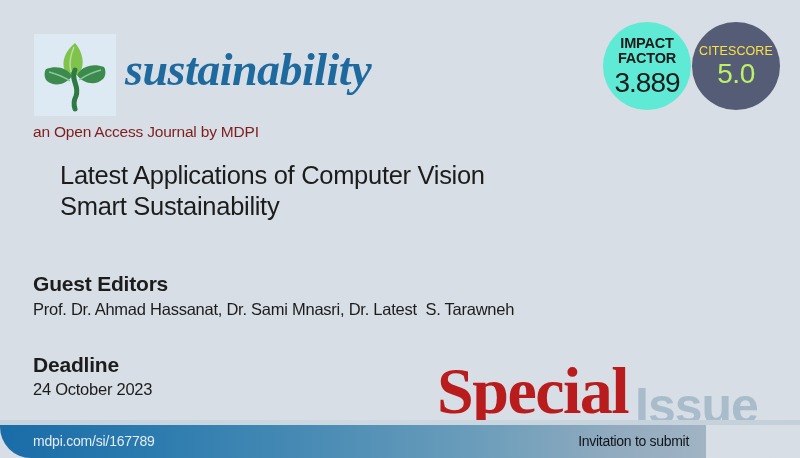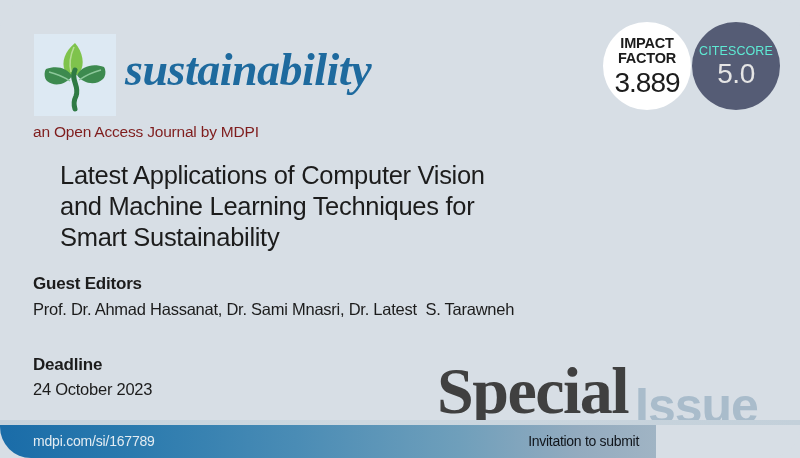--- a/index.html
+++ b/index.html
@@ -66,21 +66,21 @@
     flex-direction: column;
     align-items: center;
     justify-content: center;
     text-align: center;
   }
   .badge-if {
     left: 603px;
     top: 22px;
     width: 88px;
     height: 88px;
-    background: #ffffff;
+    background: #5eead4;
   }
   .badge-if .b-label {
     font-size: 14.5px;
     font-weight: bold;
     line-height: 15.5px;
     color: #1b1b1b;
     letter-spacing: -0.2px;
   }
   .badge-if .b-value {
     font-size: 28px;
@@ -94,28 +94,28 @@
     left: 692px;
     top: 22px;
     width: 88px;
     height: 88px;
     background: #555c75;
   }
   .badge-cs .b-label {
     font-size: 12.5px;
     font-weight: normal;
     line-height: 14px;
-    color: #5eead4;
+    color: #fde047;
     letter-spacing: 0.1px;
   }
   .badge-cs .b-value {
     font-size: 28px;
     font-weight: normal;
     line-height: 30px;
-    color: #e5e5e5;
+    color: #bef264;
     letter-spacing: -0.5px;
     margin-top: 1px;
   }
 
   
   .si-title {
     position: absolute;
     left: 60px;
     top: 160px;
     width: 680px;
@@ -124,21 +124,21 @@
     line-height: 31px;
     color: #1c1c1c;
     letter-spacing: -0.3px;
   }
   .si-title .tline { display: block; }
 
   
   .block-heading {
     position: absolute;
     left: 33px;
-    font-size: 17px;
+    font-size: 21px;
     font-weight: bold;
     line-height: 20px;
     color: #1c1c1c;
     letter-spacing: -0.2px;
     white-space: nowrap;
   }
   .block-body {
     position: absolute;
     left: 33px;
     font-size: 16.5px;
@@ -166,41 +166,41 @@
     z-index: 2;
   }
   .watermark-special {
     position: absolute;
     left: 437px;
     top: 358px;
     font-family: "Liberation Serif", serif;
     font-weight: bold;
     font-size: 66px;
     line-height: 66px;
-    color: #404040;
+    color: #b91c1c;
     letter-spacing: -1.5px;
     white-space: nowrap;
     z-index: 3;
   }
 
   
   .footer-capline {
     position: absolute;
     left: 0;
     top: 420px;
     width: 800px;
     height: 5px;
     background: linear-gradient(to right, #c6d2dc 0%, #cdd8e0 45%, #c3d0da 100%);
     z-index: 4;
   }
   .footer {
     position: absolute;
     left: 0;
     top: 425px;
-    width: 656px;
+    width: 706px;
     height: 33px;
     background: linear-gradient(to right,
         #1a6ca8 0%,
         #2a7aae 20%,
         #4a8cb5 45%,
         #6f9fbb 70%,
         #93abbf 88%,
         #a0b4c4 100%);
     z-index: 5;
   }
@@ -258,21 +258,20 @@
     <span class="b-value">3.889</span>
   </div>
 
   <div class="badge badge-cs">
     <span class="b-label">CITESCORE</span>
     <span class="b-value">5.0</span>
   </div>
 
   <div class="si-title">
     <span class="tline">Latest Applications of Computer Vision</span>
-    <span class="tline">and Machine Learning Techniques for</span>
     <span class="tline">Smart Sustainability</span>
   </div>
 
   <div class="block-heading editors-heading">Guest Editors</div>
   <div class="block-body editors-body">Prof. Dr. Ahmad Hassanat, Dr. Sami Mnasri, Dr. Latest  S. Tarawneh</div>
 
   <div class="block-heading deadline-heading">Deadline</div>
   <div class="block-body deadline-body">24 October 2023</div>
 
   <div class="watermark-issue">Issue</div>

